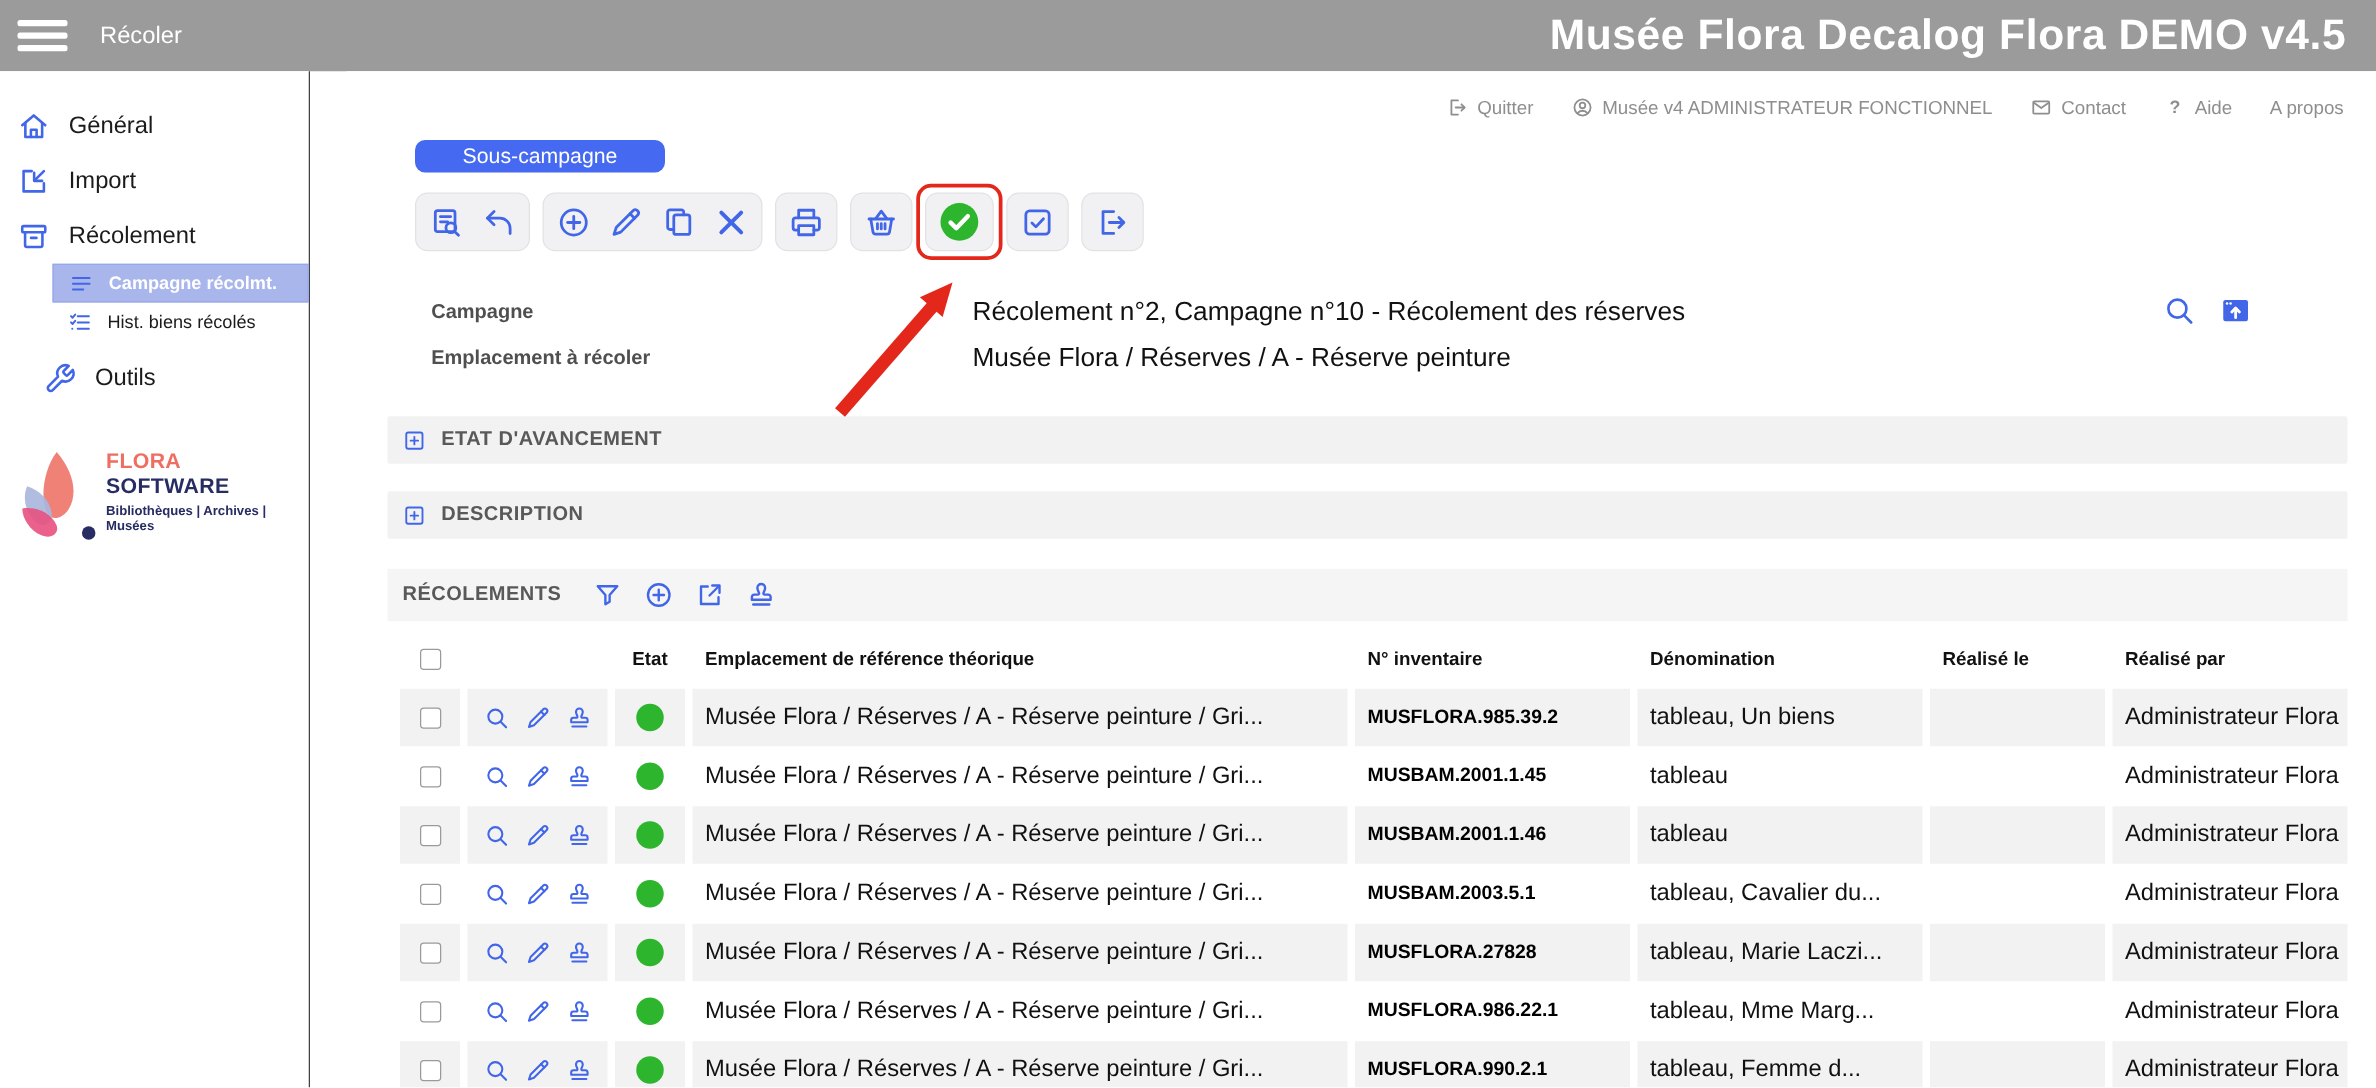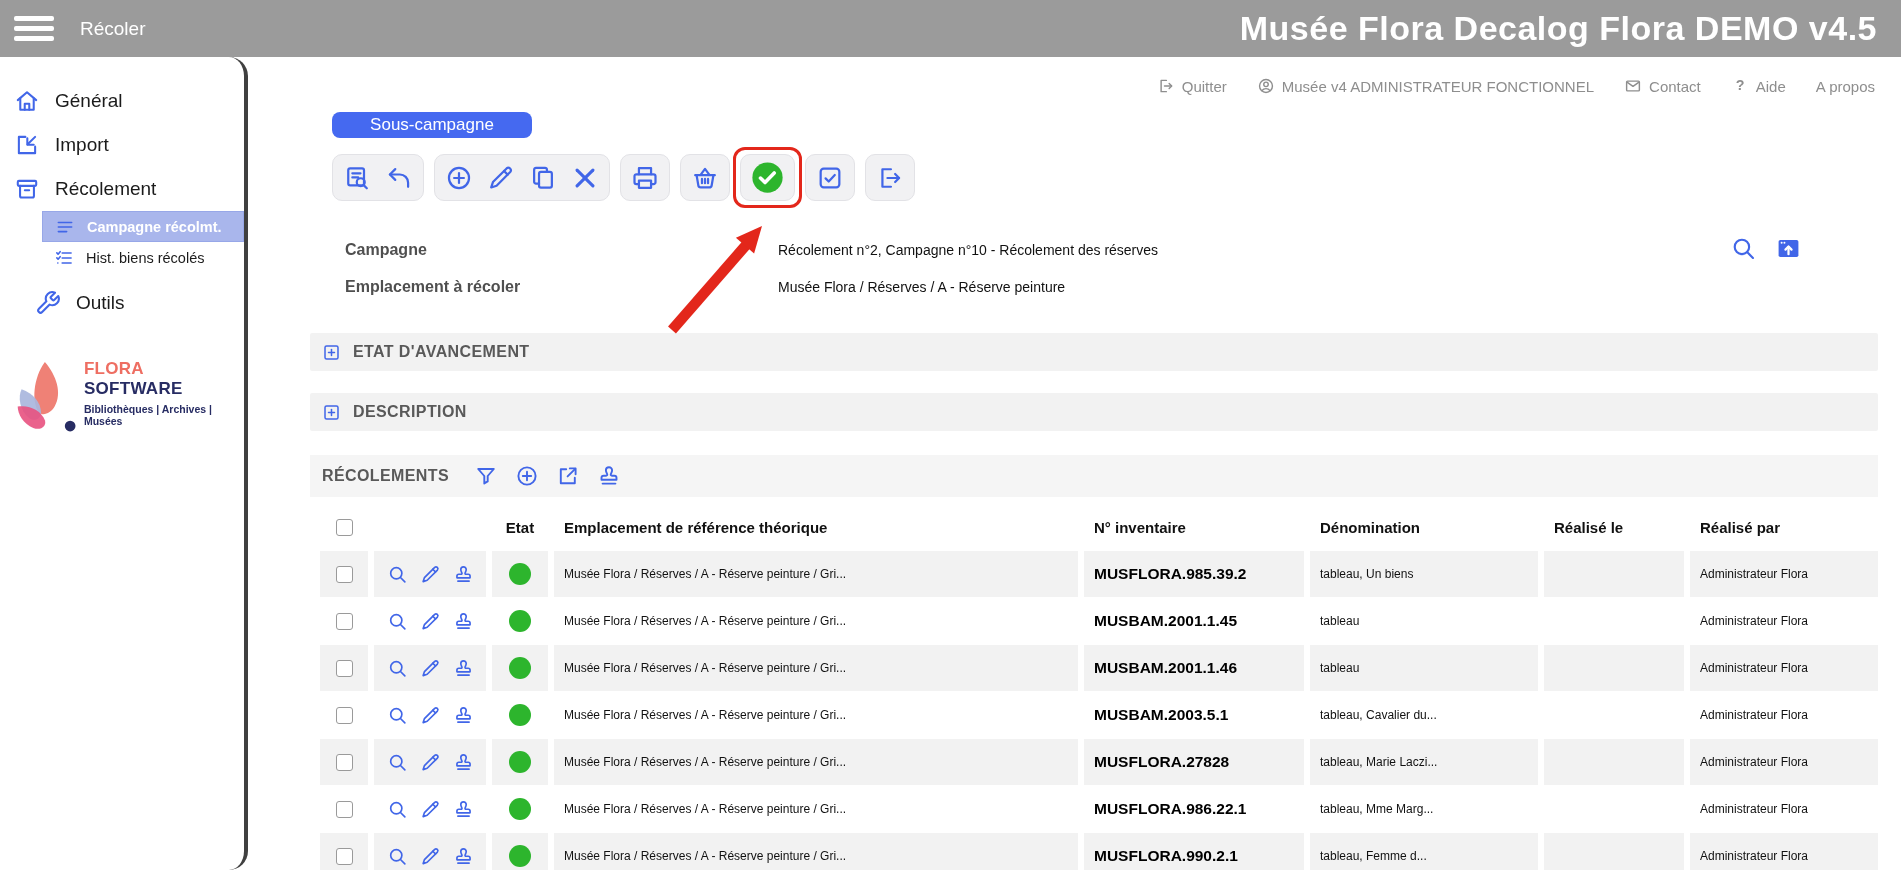--- a/index.html
+++ b/index.html
@@ -14,21 +14,21 @@
 
   
   .topbar { height:57px; background:#9b9b9b; display:flex; align-items:center; color:#fff; }
   .hamburger { margin-left:14px; width:40px; display:flex; flex-direction:column; gap:5px; }
   .hamburger span { display:block; height:5px; background:#fff; border-radius:2px; }
   .module-title { margin-left:26px; font-size:19px; }
   .app-title { margin-left:auto; margin-right:24px; font-size:34px; font-weight:bold; letter-spacing:.5px; }
 
   
   .sidebar { position:absolute; top:57px; left:0; bottom:0; width:248px; background:#fff;
-    border-right:4px solid #404040;border-radius:19px; }
+    border-right:1px solid #404040; }
   .sidebar nav { padding-top:22px; }
   .nav-item { height:44px; display:flex; align-items:center; gap:15px; padding-left:14px; }
   .nav-ic { width:26px; height:26px; color:#4166e8; }
   .nav-label { font-size:19px; color:#1b1b1b; }
   .nav-sub { height:31px; margin-left:42px; display:flex; align-items:center; gap:12px; padding-left:12px; }
   .sub-ic { width:20px; height:20px; color:#4166e8; }
   .nav-sub .nav-sub-label { font-size:14.5px; color:#1b1b1b; }
   .nav-sub.selected { background:#a9b6ec; border:1px solid #97a7e8; }
   .nav-sub.selected .nav-sub-label { color:#fff; font-weight:bold;text-align:right; }
   .nav-item.outils { margin-top:8px;padding-left:35px; }
@@ -55,21 +55,21 @@
   .toolbar { margin:16px 0 0 55px; display:flex; gap:10px; }
   .tgroup { height:47px; display:flex; align-items:center; gap:14px; padding:0 10px;
     background:#f1f1f3; border:1px solid #e2e2e6; border-radius:10px; position:relative; }
   .tic { width:28px; height:28px; color:#4166e8; }
   .tic.big { width:33px; height:33px; }
   .red-ring { position:absolute; inset:-8px; border:3px solid #e3271b; border-radius:12px; pointer-events:none; }
 
   .fields { position:relative; margin:30px 11px 0 68px; }
   .frow { display:flex; align-items:center; height:37px; }
   .flabel { width:433px; font-size:16px; font-weight:bold; color:#4f4f4f; }
-  .fvalue { font-size:14px; color:#111; }
+  .fvalue { font-size:21px; color:#111; }
   .field-icons { position:absolute; top:4px; right:88px; display:flex; gap:18px; color:#4166e8; }
   .fic { width:27px; height:27px; }
 
   .section-bar { margin:0 23px 0 33px; height:38px; background:#f2f2f2; border-radius:2px;
     display:flex; align-items:center; gap:12px; padding-left:12px; }
   .section-bar.first { margin-top:28px; }
   .section-bar + .section-bar { margin-top:22px; }
   .stitle { font-size:16px; font-weight:bold; color:#595959; letter-spacing:.4px; }
   .sic { width:19px; height:19px; color:#4166e8; }
 
@@ -80,21 +80,21 @@
 
   
   .table { margin:10px 23px 0 43px; width:1558px; }
   .thead, .trow { display:grid; grid-template-columns:48px 112px 56px 524px 220px 228px 140px 1fr;
     column-gap:6px; }
   .thead { height:40px; margin-bottom:4px; }
   .th { display:flex; align-items:center; font-size:15px; font-weight:bold; color:#111; }
   .th.c-empl, .th.c-inv, .th.c-den, .th.c-rle, .th.c-rpar { padding-left:10px; }
   .th.c-etat, .th.c-check { justify-content:center; }
   .trow { height:46px; margin-bottom:1px; }
-  .td { display:flex; align-items:center; background:#fff; font-size:12px;
+  .td { display:flex; align-items:center; background:#fff; font-size:19px;
     white-space:nowrap; overflow:hidden; }
   .trow.striped .td { background:#f2f2f2; }
   .td.c-check, .td.c-etat { justify-content:center; }
   .td.c-actions { justify-content:center; gap:12px; }
   .td.c-empl, .td.c-inv, .td.c-den, .td.c-rle, .td.c-rpar { padding-left:10px; }
   .td.c-inv { font-weight:bold; color:#000000; font-size:15.5px; }
   .aic { width:21px; height:21px; color:#4166e8; }
   .checkbox { width:17px; height:17px; border:1.5px solid #9a9a9a; border-radius:3px; background:#fff; }
   .dot { width:22px; height:22px; border-radius:50%; background:#2db52d; }
 

